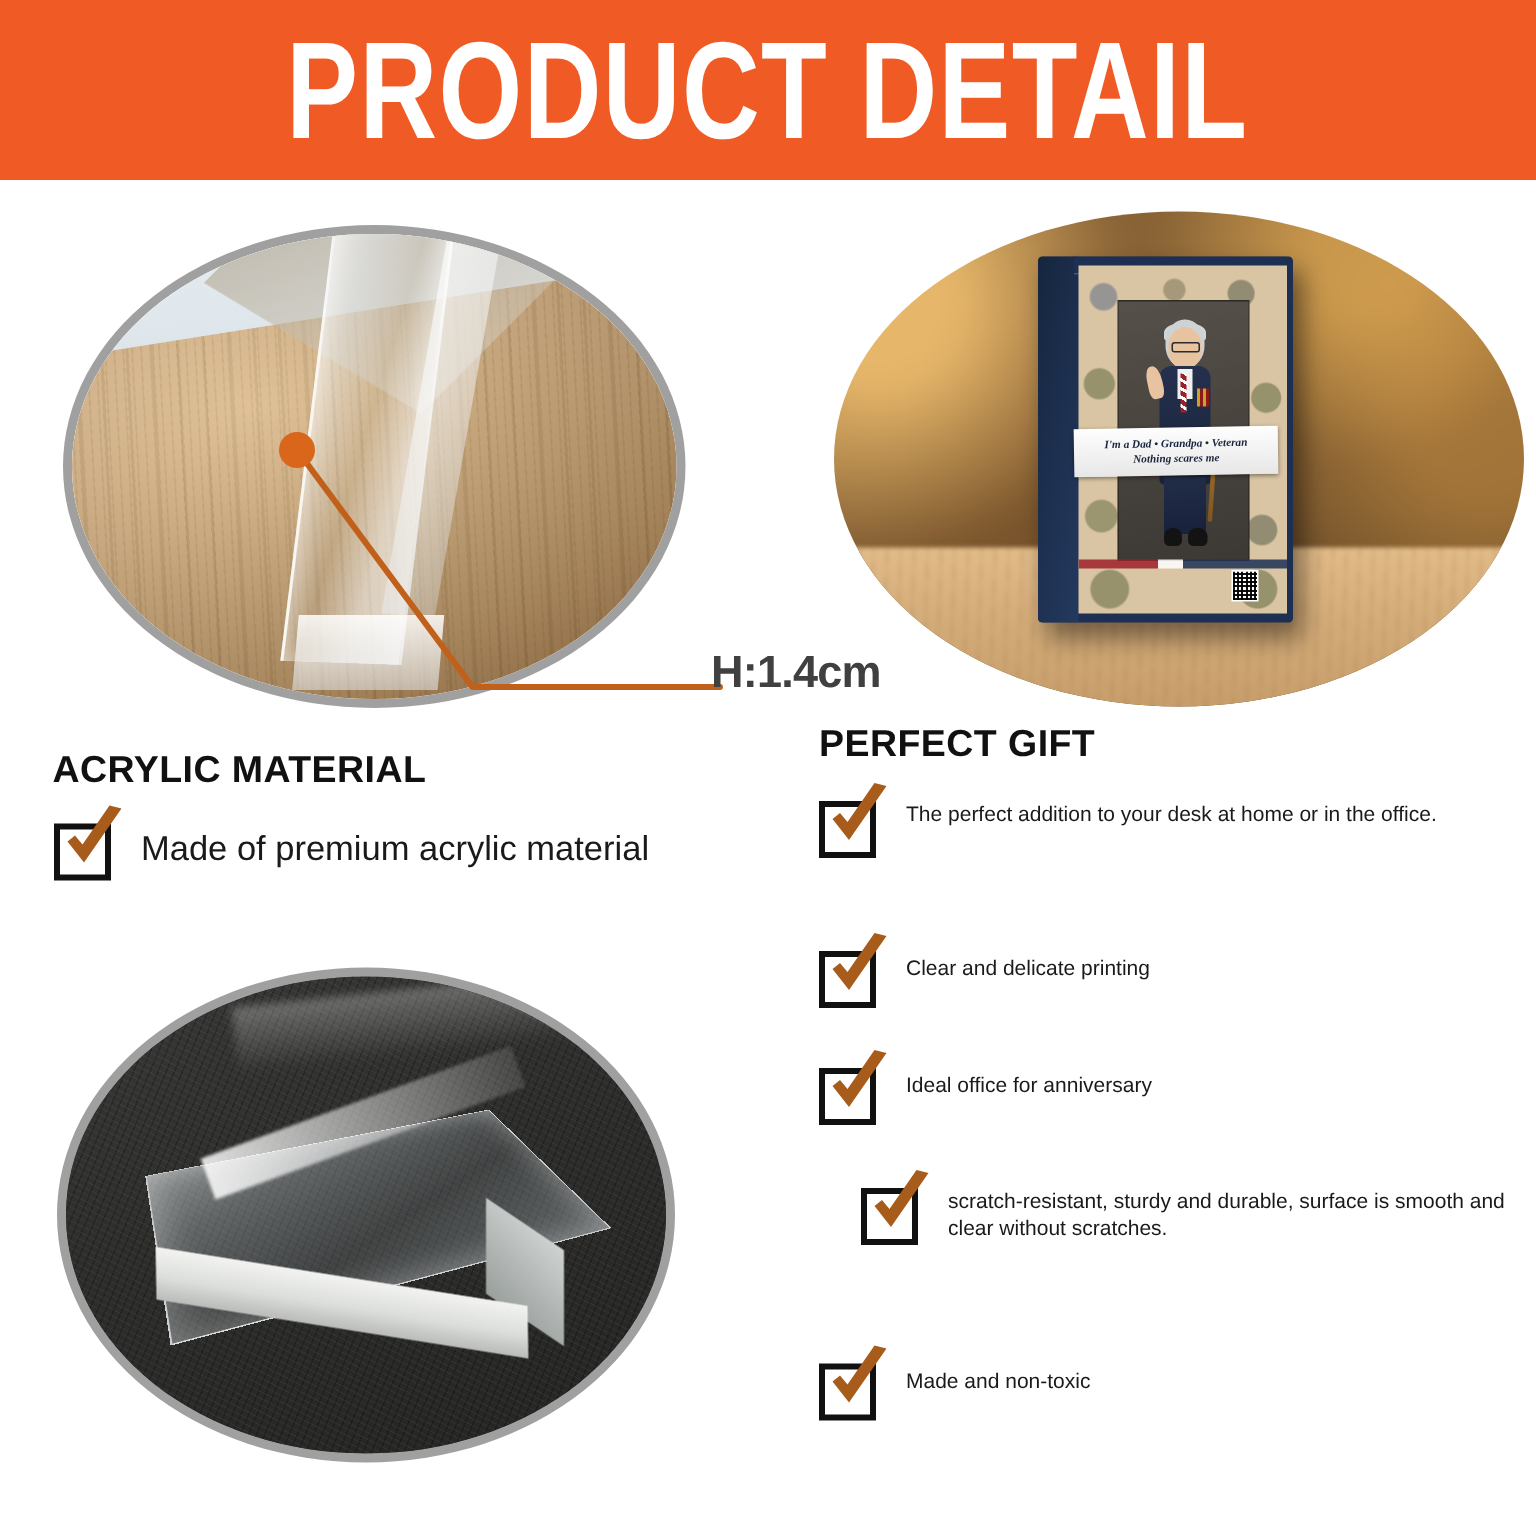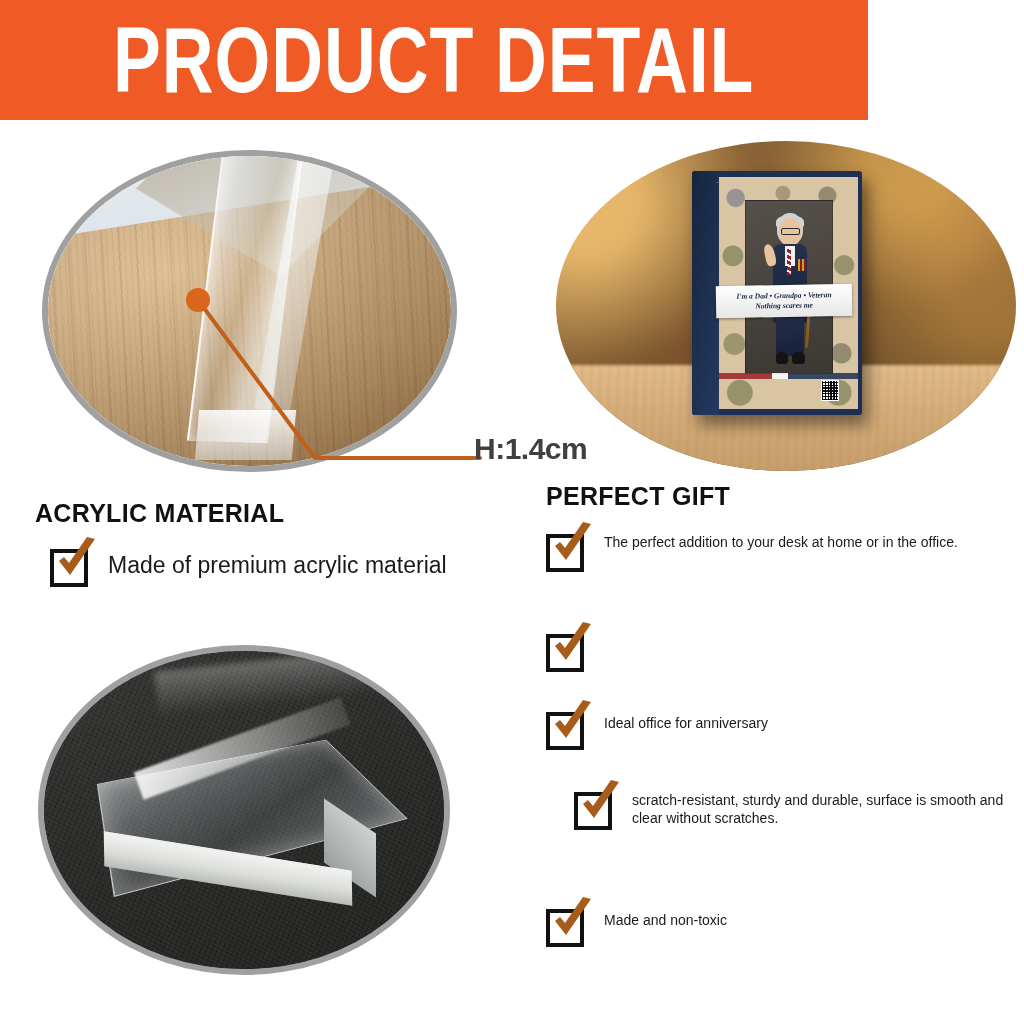--- a/index.html
+++ b/index.html
@@ -7,21 +7,21 @@
   html,body{ width:1024px; height:1024px; }
   body{
     background:#ffffff;
     font-family:"Liberation Sans", sans-serif;
     overflow:hidden;
     position:relative;
   }
 
   
   #header-banner{
-    position:absolute; left:0; top:0; width:868px; height:120px;
+    position:absolute; left:0; top:0; width:1024px; height:120px;
     background:#F05A24;
     display:flex; align-items:center; justify-content:center;
   }
   #header-title{
     color:#ffffff;
     font-family:"Liberation Sans Narrow","Liberation Sans",sans-serif;
     font-weight:700;
     font-size:78px;
     letter-spacing:1px;
     line-height:1;
@@ -344,21 +344,21 @@
     overflow:visible;
   }
   .feature-text{
     color:#1a1a1a;
     font-size:14px;
     line-height:1.30;
     max-width:420px;
   }
 
   
-  #feature-acrylic-1{ left:38px; top:545px; width:470px;padding-left:12px; }
+  #feature-acrylic-1{ left:24px; top:545px; width:470px;padding-left:12px; }
   #feature-acrylic-1 .feature-text{ padding-top:6px; font-size:23px; }
 
   
   #feature-gift-1{ left:546px; top:530px; width:460px; }
   #feature-gift-2{ left:546px; top:630px; width:460px; }
   #feature-gift-3{ left:546px; top:708px; width:460px; }
   #feature-gift-4{ left:574px; top:788px; width:460px; }
   #feature-gift-5{ left:546px; top:905px; width:460px; }
   #feature-gift-1 .feature-text,
   #feature-gift-2 .feature-text,
@@ -464,20 +464,21 @@
   <div class="feature-text">The perfect addition to your desk at home or in the office.</div>
 </div>
 
 <div class="feature-item" id="feature-gift-2">
   <div class="checkbox">
     <div class="box"></div>
     <svg class="tick" viewBox="0 0 44 46">
       <path d="M5 24 L16 38 L41 2 L33 0 L15 26 L10 20 Z" fill="#A85C1B"></path>
     </svg>
   </div>
+  <div class="feature-text">Clear and delicate printing</div>
 </div>
 
 <div class="feature-item" id="feature-gift-3">
   <div class="checkbox">
     <div class="box"></div>
     <svg class="tick" viewBox="0 0 44 46">
       <path d="M5 24 L16 38 L41 2 L33 0 L15 26 L10 20 Z" fill="#A85C1B"></path>
     </svg>
   </div>
   <div class="feature-text">Ideal office for anniversary</div>

